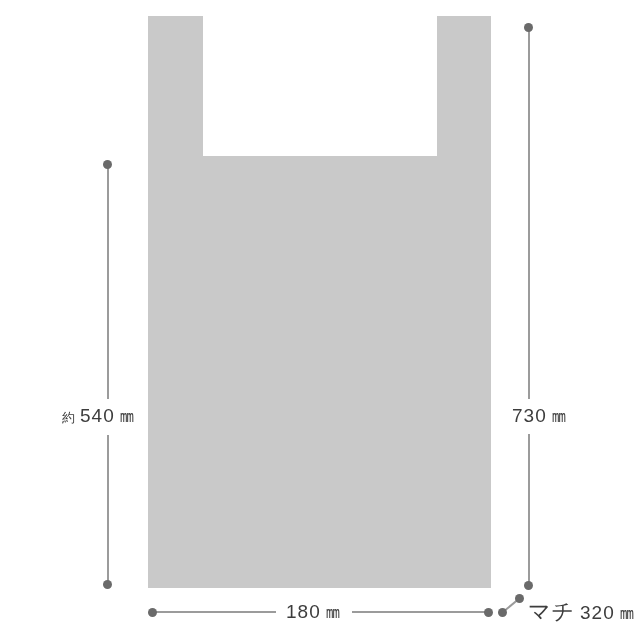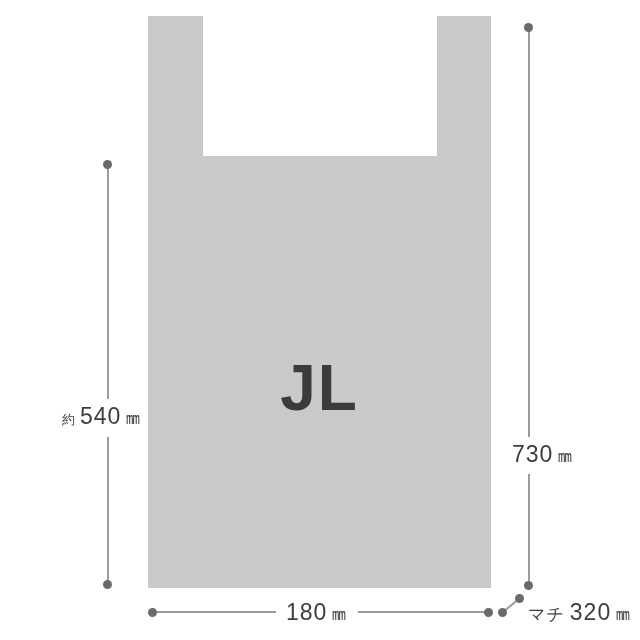--- a/index.html
+++ b/index.html
@@ -32,41 +32,40 @@
   .dot{position:absolute; width:9px; height:9px; border-radius:50%; background:var(--dot);}
   .d-l-top{left:103px; top:160px;}   .d-l-bot{left:103px; top:580px;}
   .d-r-top{left:524px; top:23px;}    .d-r-bot{left:524px; top:581px;}
   .d-b-left{left:148px; top:608px;}  .d-b-right{left:484px; top:608px;}
   .d-g-near{left:498px; top:608px;}  .d-g-far{left:515px; top:594px;}
   
   .dim-label{
     position:absolute; background:var(--bg); color:var(--text); white-space:nowrap;
     display:flex; align-items:baseline; line-height:26px; padding:4px 6px;
   }
-  .dim-label .value{font-size:23px; letter-spacing:1px;}
+  .dim-label .value{font-size:19px; letter-spacing:1px;}
   .dim-label .unit{
     font-family:"DejaVu Sans Mono", monospace; font-size:15px;
     display:inline-block; transform:scaleX(0.82); transform-origin:left bottom;
     margin-left:5px; letter-spacing:-1px;
   }
   .dim-label .prefix-small{font-size:13px; margin-right:5px;}
-  .dim-label .prefix-kana{font-size:17px; margin-right:5px; letter-spacing:1px;}
+  .dim-label .prefix-kana{font-size:22px; margin-right:5px; letter-spacing:1px;}
   .label-left{left:56px; top:399px;}
-  .label-right{left:506px; top:399px;margin-top:38px;}
+  .label-right{left:506px; top:399px;}
   .label-bottom{left:276px; top:596px; padding:3px 10px;}
   .label-gusset{left:526px; top:596px; padding:3px 2px;}
 </style>
 </head>
 <body>
 
 <div class="canvas">
 
   <div class="bag-body"></div>
   <div class="bag-cutout"></div>
-  <div class="bag-size-label">JL</div>
 
   <div class="vline line-left"></div>
   <div class="dot d-l-top"></div>
   <div class="dot d-l-bot"></div>
   <div class="dim-label label-left">
     <span class="prefix-small">約</span>
     <span class="value">540</span>
     <span class="unit">mm</span>
   </div>
 

